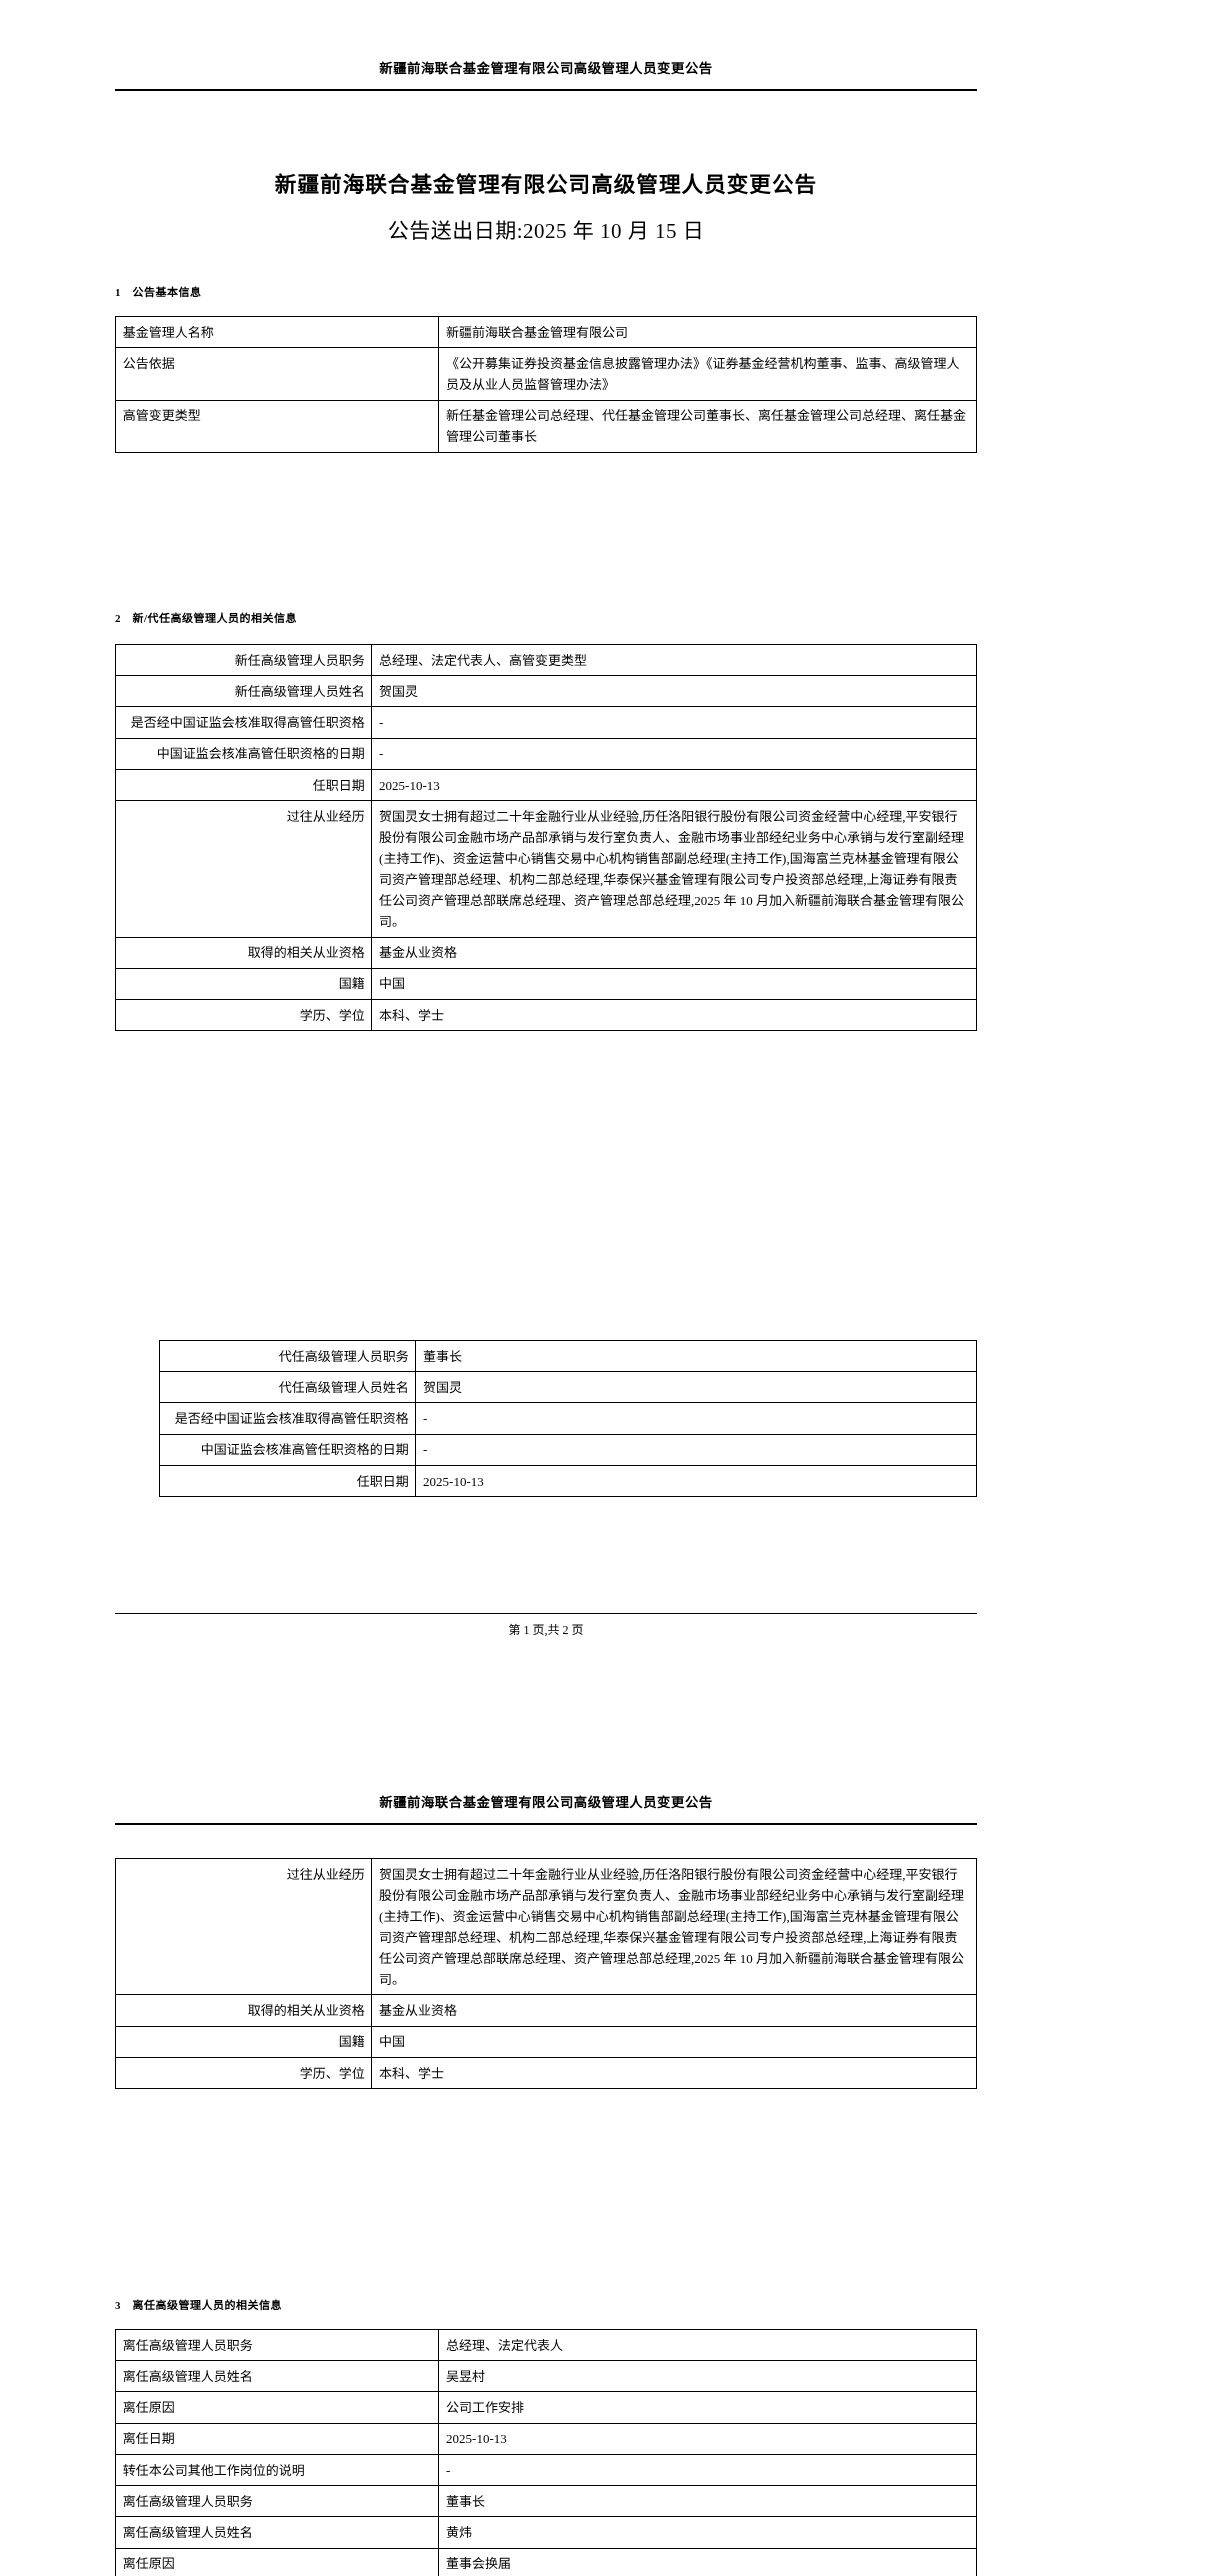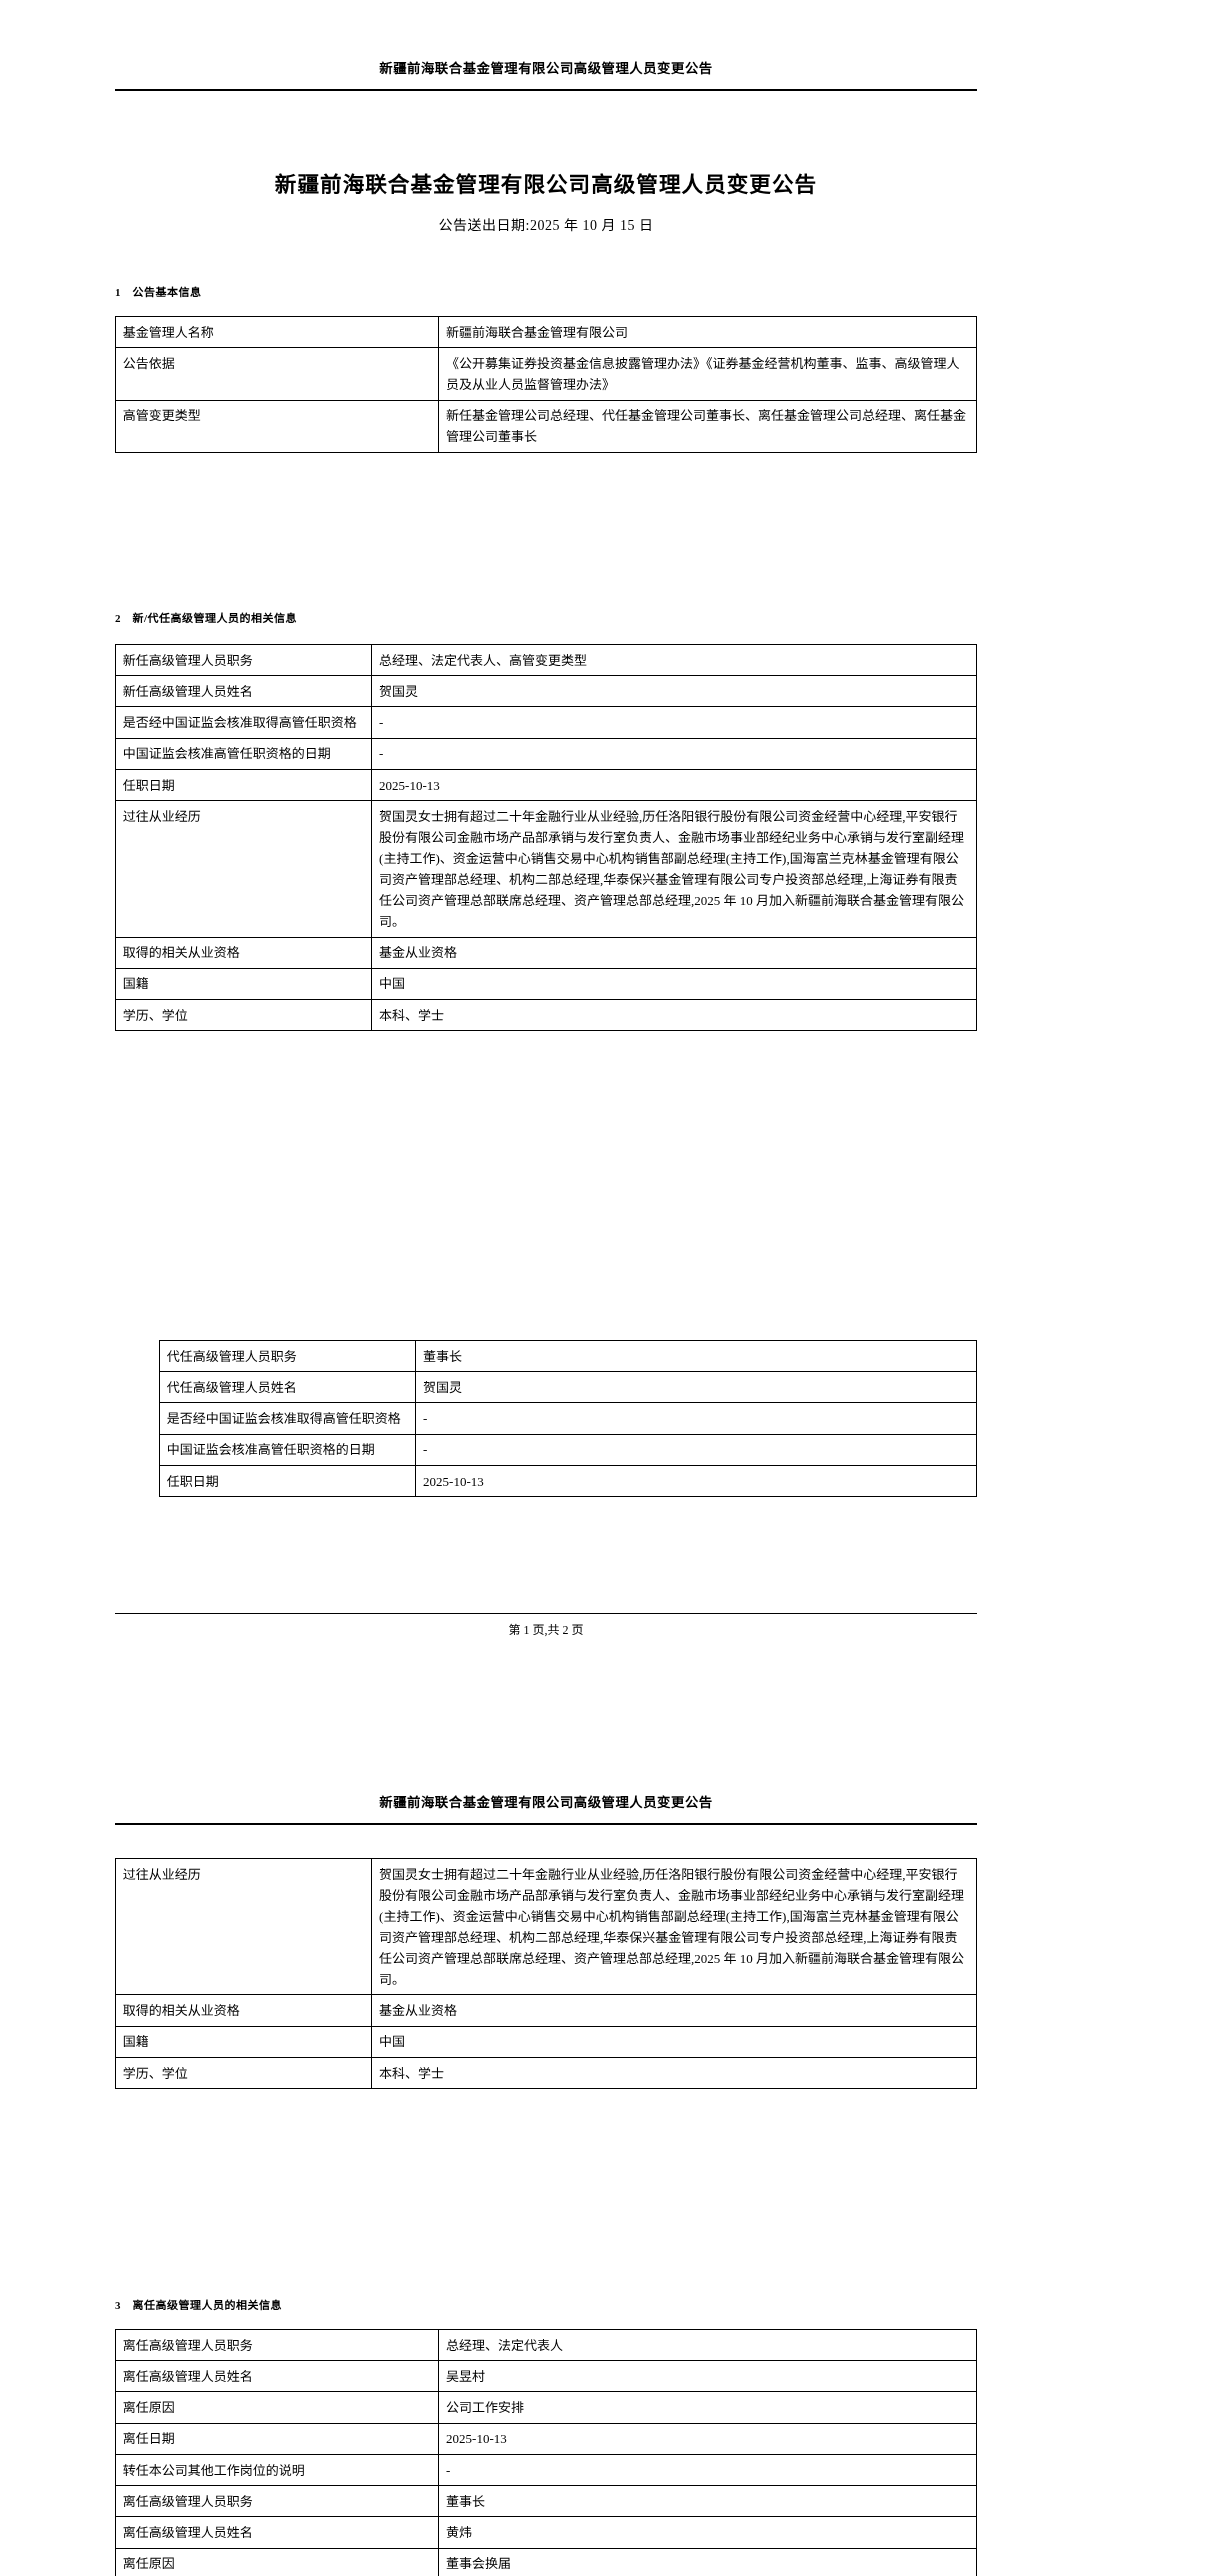--- a/index.html
+++ b/index.html
@@ -76,21 +76,21 @@
     font-size: 21.6px;
     font-weight: bold;
     letter-spacing: 1px;
   }
   .doc-subtitle {
     position: absolute;
     top: 214px;
     left: 0;
     right: 0;
     text-align: center;
-    font-size: 14px;
+    font-size: 21px;
     letter-spacing: 0.5px;
   }
 
   
   .sec-head {
     font-size: 11px;
     font-weight: bold;
     letter-spacing: 0.5px;
     line-height: 1.3;
   }
@@ -111,20 +111,21 @@
     border: 1.5px solid #000;
     padding: 4.6px 6.7px 4.6px 6.7px;
     vertical-align: top;
     word-break: break-all;
   }
   table.doc-table td.k {
     width: 242px;
   }
   table.doc-table.narrow-k td.k {
     width: 242px;
+    text-align: right;
   }
   table.doc-table.wide-k td.k {
     width: 309px;
   }
 
   
   .blk { position: absolute; left: 0; right: 0; }
 </style>
 </head>
 <body>

